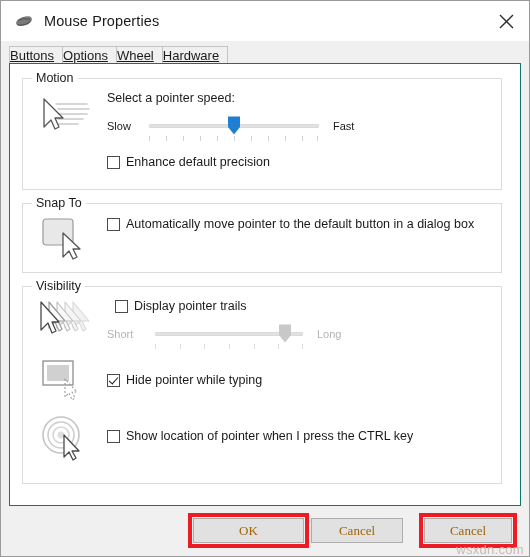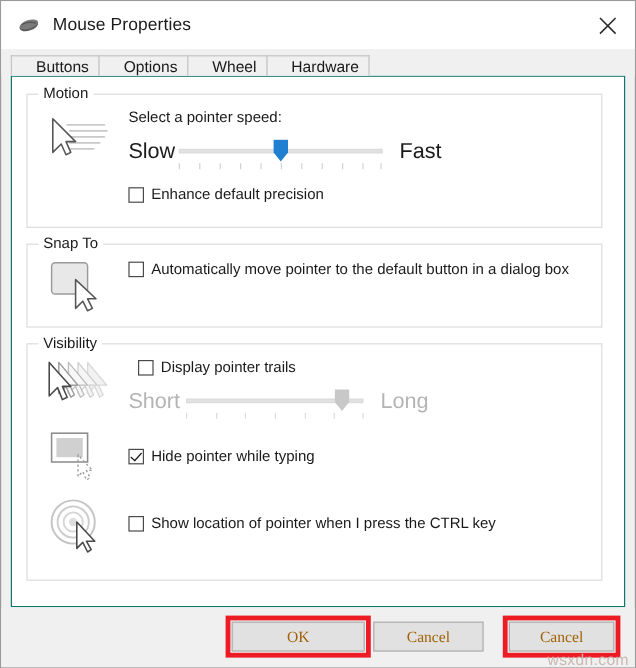--- a/index.html
+++ b/index.html
@@ -74,27 +74,28 @@
     flex: 0 0 auto;
     position: relative;
     z-index: 3;
   }
   .tab {
     font-size: 13px;
     color: #1a1a1a;
     background: #f0f0f0;
     border: 1px solid #c4c4c4;
     border-bottom: none;
-    padding: 2px 8px 3px 20px;
+    padding: 2px 8px 3px 0;
     height: 17px;
     box-sizing: border-box;
     line-height: 14px;
     margin-right: -1px;
     white-space: nowrap;
     cursor: pointer;
+    text-decoration: underline;
   }
   .tab.active {
     background: #ffffff;
     height: 22px;
     padding-top: 4px;
     font-size: 13.5px;
     border-color: #c4c4c4;
     position: relative;
     z-index: 4;
     margin-bottom: -1px;
@@ -176,21 +177,21 @@
     line-height: 15px;
   }
 
   
   .slider-wrap {
     position: absolute;
     display: flex;
     align-items: center;
   }
   .slider-end {
-    font-size: 18px;
+    font-size: 11px;
     color: #1a1a1a;
     white-space: nowrap;
   }
   .slider-end.dis { color: #b4b4b4; }
   .track-area {
     position: relative;
     height: 22px;
     display: flex;
     align-items: center;
   }

